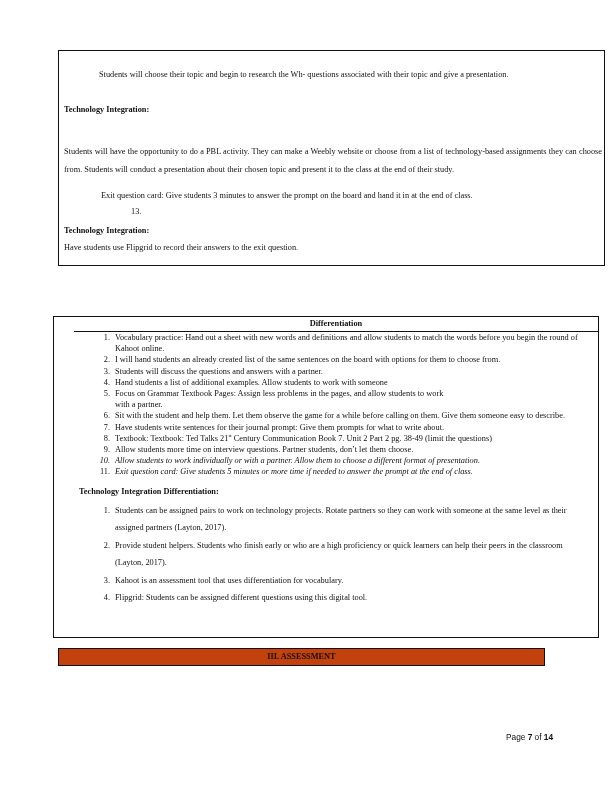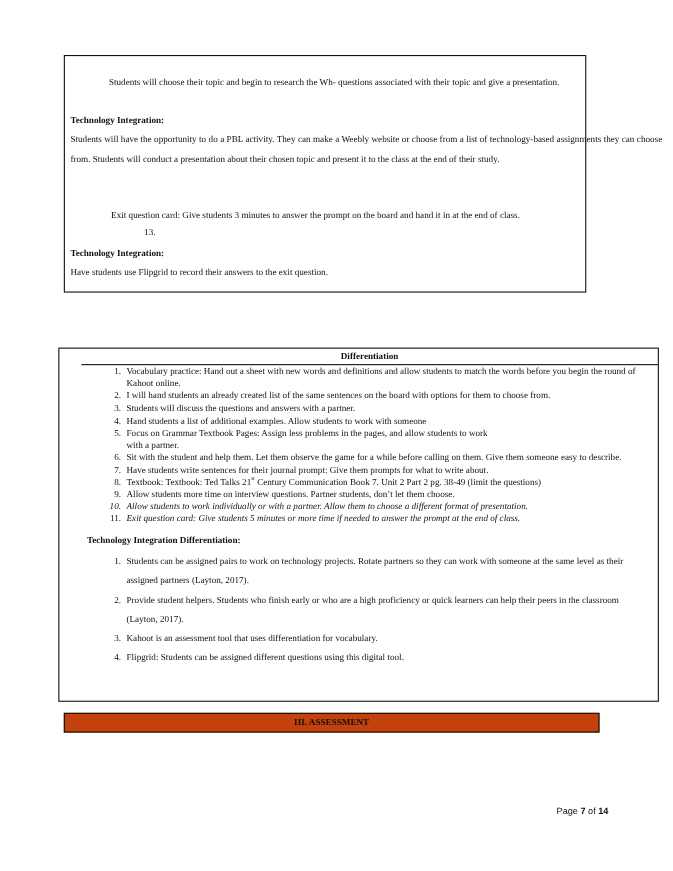--- a/index.html
+++ b/index.html
@@ -2,25 +2,25 @@
 <html><head>
   <meta charset="utf-8">
   <style>
     html, body { margin: 0; padding: 0; background: #ffffff; }
     body {
       width: 612px; height: 792px; position: relative; overflow: hidden;
       font-family: "Liberation Serif", "DejaVu Serif", serif;
       color: #111111;
     }
     .box1 {
-      position: absolute; left: 58px; top: 50px; width: 475px; height: 216px;
+      position: absolute; left: 58px; top: 50px; width: 547px; height: 216px;
       border: 1.3px solid #111; box-sizing: border-box;
     }
     .box1 .p { position: absolute; font-size: 8.3px; line-height: 17.5px; white-space: nowrap; }
-    .box1 .para { position: absolute; left: 5px; width: 538px; font-size: 8.3px; line-height: 17.5px; text-align: justify; }
+    .box1 .para { position: absolute; left: 5px; width: 538px; font-size: 8.3px; line-height: 17.5px; text-align: justify; margin-top: 25px; }
     .bold { font-weight: bold; }
 
     .box2 {
       position: absolute; left: 53px; top: 316px; width: 546px; height: 322px;
       border: 1.6px solid #111; box-sizing: border-box; padding-left: 20px;
     }
     .box2 .hdr {
       height: 14px; border-bottom: 1.3px solid #111; text-align: center;
       font-weight: bold; font-size: 8.3px; line-height: 14px;
     }

